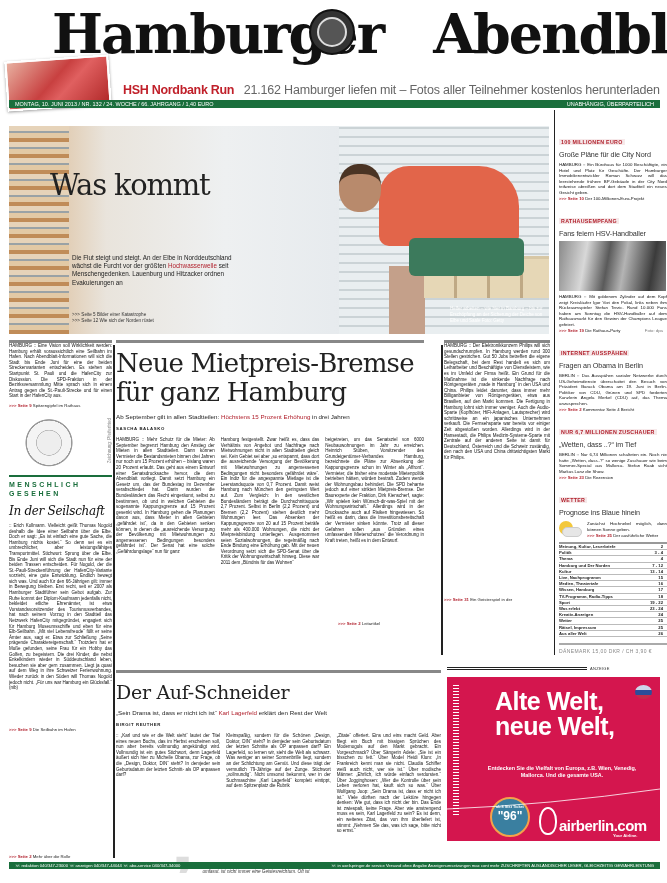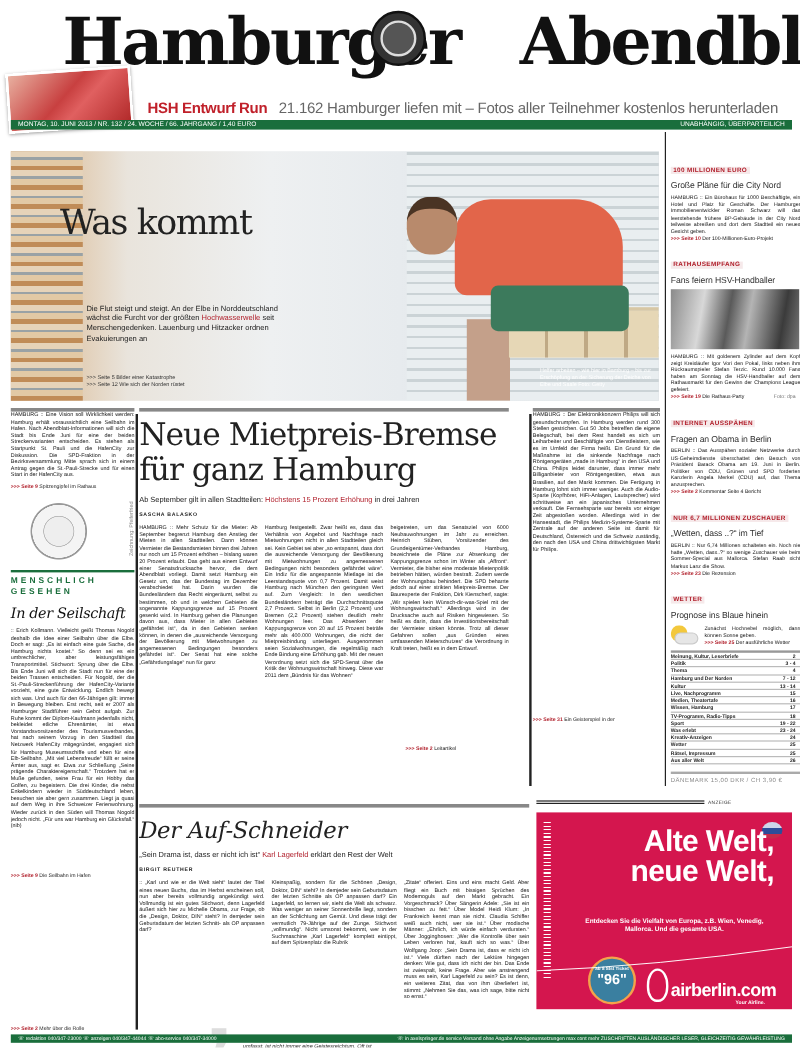--- a/index.html
+++ b/index.html
@@ -52,25 +52,25 @@
 .main-head{font-family:"DejaVu Serif",serif;font-size:26px;line-height:29px;color:#222;letter-spacing:-0.8px;margin-top:6px}
 .subline{font-size:6.2px;color:#222;margin-top:6px}
 .subline .red{color:#b01e2a}
 .cols3{display:flex;gap:6px;margin-top:6px}
 .cols3 .col{flex:1}
 .byline{font-size:4.3px;font-weight:bold;letter-spacing:0.6px;margin-top:6px}
 .vrule{position:absolute;width:2px;background:#222}
 .philips{left:444px;top:340px;width:106px}
 .philips .story-head{font-size:11px;line-height:15px}
 .auf{left:116px;top:670px;width:325px}
-.auf-head{font-family:"DejaVu Serif",serif;font-style:italic;font-size:19px;color:#222;margin-top:8px;letter-spacing:-0.3px}
+.auf-head{font-family:"DejaVu Serif",serif;font-size:19px;color:#222;margin-top:8px;letter-spacing:-0.3px}
 .quote{position:absolute;left:85px;top:130px;width:110px;font-size:4.6px;line-height:6.2px;font-style:italic;text-align:center;color:#333}
 .quotemark{position:absolute;left:58px;top:118px;font-family:"DejaVu Serif",serif;font-size:58px;color:#ddd;font-weight:bold;line-height:58px}
 .ad{left:447px;top:677px;width:213px;height:164px;background:#d4164e;color:#fff;overflow:hidden}
-.ad-head{position:absolute;left:48px;top:12px;font-size:25px;font-weight:bold;line-height:25px;text-align:right;width:150px;letter-spacing:-0.5px}
+.ad-head{position:absolute;left:48px;top:12px;font-size:25px;font-weight:bold;line-height:25px;text-align:left;width:150px;letter-spacing:-0.5px}
 .ad-sub{position:absolute;left:40px;top:88px;width:150px;font-size:5.4px;font-weight:bold;text-align:center;line-height:6.6px}
 .ad-badge{position:absolute;left:43px;top:120px;width:40px;height:40px;border-radius:50%;background:#3a7fa0;border:2px solid #f4a24a;text-align:center;font-size:3.8px;padding-top:6px;line-height:5px;font-weight:bold}
 .ad-badge b{display:block;font-size:12px;line-height:12px}
 .ad-logo{position:absolute;left:112px;top:140px;font-size:15px;font-weight:bold;letter-spacing:-0.5px}
 .ad-slogan{position:absolute;left:166px;top:156px;font-size:4.2px;font-weight:bold}
 .ad-globe{position:absolute;left:188px;top:8px;width:17px;height:14px;border-radius:50%;background:linear-gradient(180deg,#cdd6ea 0 35%,#2c4d9a 35% 70%,#c42c4a 70%)}
 .ad-stripe{position:absolute;left:6px;top:8px;width:6px;height:130px;background:repeating-linear-gradient(0deg,#fff 0 1px,#d4164e 1px 3px)}
 .ad-label{left:590px;top:666px;font-size:4px;color:#333;letter-spacing:0.3px}
 .ad-rule{left:447px;top:667px;width:140px;height:3px;border-top:1px solid #222;border-bottom:1px solid #222}
 .footer{left:9px;top:862px;width:651px;height:7px;background:#1a6e3c;color:#fff;font-size:4.2px;line-height:7px;padding:0 6px;display:flex;justify-content:space-between;white-space:nowrap;overflow:hidden}
@@ -84,21 +84,21 @@
   <div class="mast-title">
     <span>Hamburger</span><span class="sp"></span><span>Abendblatt</span>
   </div>
   <div class="seal">
       <span></span>
     </div>
 </div>
 
 <div class="abs teaser-photo"></div>
 <div class="abs teaser">
-  <span class="brand">HSH Entwurf Run</span>
+  <span class="brand">HSH Nordbank Run</span>
   <span class="txt">21.162 Hamburger liefen mit – Fotos aller Teilnehmer kostenlos herunterladen</span>
   
 </div>
 
 <div class="abs greenbar">
   <span>MONTAG, 10. JUNI 2013 / NR. 132 / 24. WOCHE / 66. JAHRGANG / 1,40 EURO</span>
   <span>UNABHÄNGIG, ÜBERPARTEILICH</span>
 </div>
 
 <div class="abs hero">

